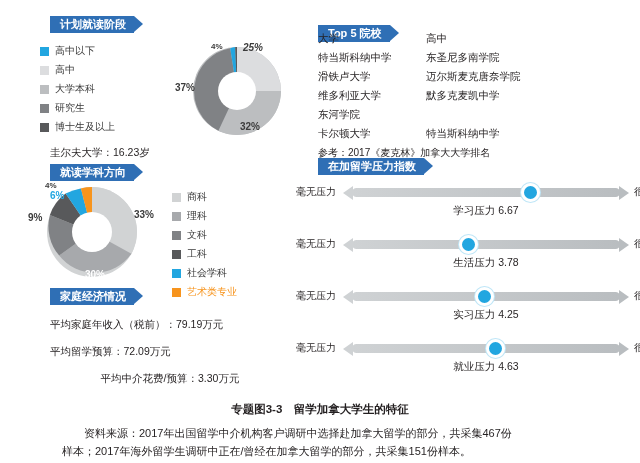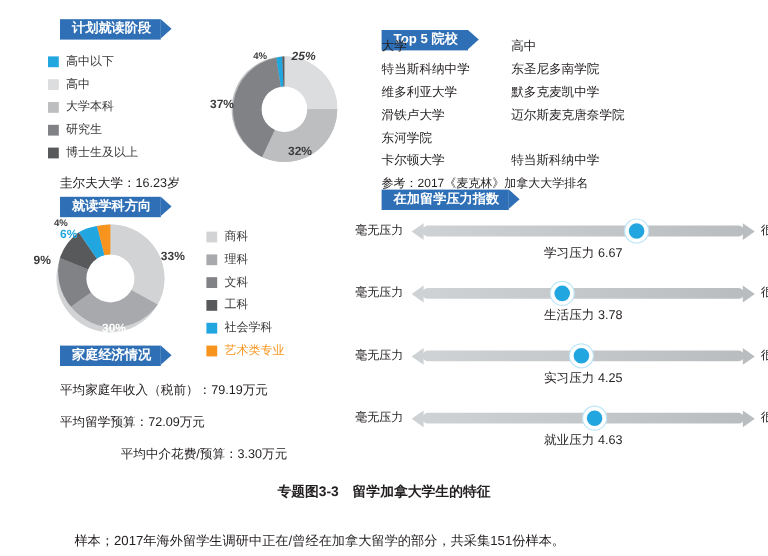--- a/index.html
+++ b/index.html
@@ -184,28 +184,28 @@
   <div class="top5" style="left:318px;top:32px;">
     <div class="row">
       <div class="c1">大学</div>
       <div class="c2">高中</div>
     </div>
     <div class="row">
       <div class="c1">特当斯科纳中学</div>
       <div class="c2">东圣尼多南学院</div>
     </div>
     <div class="row">
+      <div class="c1">滑铁卢大学</div>
+      <div class="c2">迈尔斯麦克唐奈学院</div>
+    </div>
+    <div class="row">
       <div class="c1">维多利亚大学</div>
       <div class="c2">默多克麦凯中学</div>
     </div>
     <div class="row">
-      <div class="c1">滑铁卢大学</div>
-      <div class="c2">迈尔斯麦克唐奈学院</div>
-    </div>
-    <div class="row">
       <div class="c2">东河学院</div>
     </div>
     <div class="row">
       <div class="c1">卡尔顿大学</div>
       <div class="c2">特当斯科纳中学</div>
     </div>
     <div class="src">参考：2017《麦克林》加拿大大学排名</div>
   </div>
 
   <div class="ribbon" style="left:318px;top:158px;">在加留学压力指数</div>
@@ -240,15 +240,16 @@
   <div class="press" style="left:352px;top:344px;">
     <div class="endL">毫无压力</div>
     <div class="endR">很大压力</div>
     <div class="bar">
       <div class="knob" style="left:50%;"></div>
     </div>
     <div class="cap">就业压力 4.63</div>
   </div>
 
   <div class="figtitle" style="top:402px;">专题图3-3　留学加拿大学生的特征</div>
+  <div class="footer" style="left:62px;top:424px;width:520px;text-indent:22px;">资料来源：2017年出国留学中介机构客户调研中选择赴加拿大留学的部分，共采集467份</div>
   <div class="footer" style="left:62px;top:442px;width:520px;">样本；2017年海外留学生调研中正在/曾经在加拿大留学的部分，共采集151份样本。</div>
 
 </div>
 
 </body></html>

